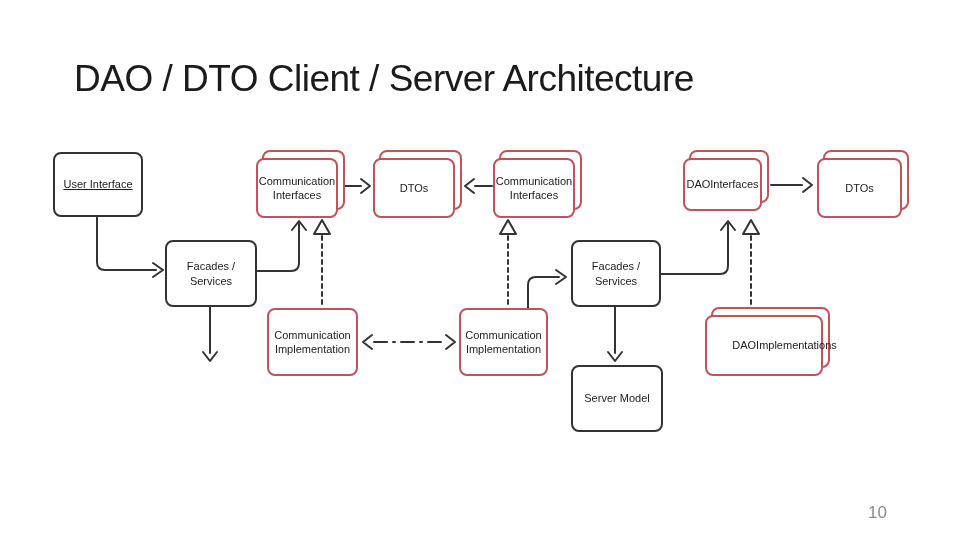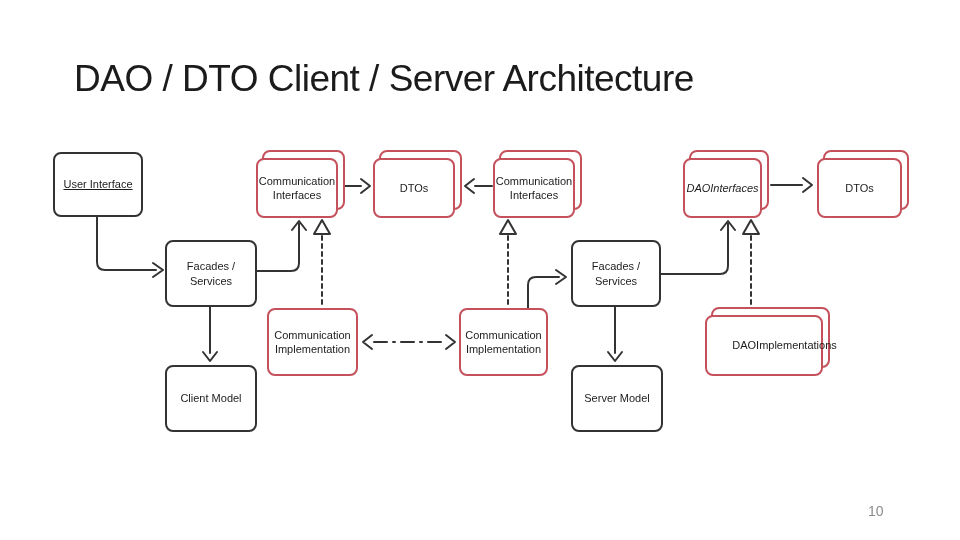--- a/index.html
+++ b/index.html
@@ -8,21 +8,21 @@
     font-family:"Liberation Sans", sans-serif;
     border-radius:27px;
   }
   .title{
     position:absolute;left:74px;top:58px;margin:0;
     font-size:37px;font-weight:400;letter-spacing:-0.5px;
     color:var(--title-color,#1b1b1b);white-space:nowrap;
   }
   .page-number{
     position:absolute;left:868px;top:503px;
-    font-size:14px;color:var(--page-number-color,#8c8c8c);
+    font-size:17px;color:var(--page-number-color,#8c8c8c);
   }
   .diagram{position:absolute;left:0;top:0;width:960px;height:540px;}
   svg.wires{position:absolute;left:0;top:0;z-index:1;}
   .ln{stroke:var(--line-dark,#333);stroke-width:2;fill:none;
       stroke-linecap:round;stroke-linejoin:round;}
   .dash{stroke-dasharray:4 4;}
   .dashdot{stroke-dasharray:13 6 2 6;}
   .tri{fill:#fff;stroke:var(--line-dark,#333);stroke-width:2;stroke-linejoin:round;}
   .node{
     position:absolute;z-index:2;box-sizing:border-box;
@@ -80,23 +80,20 @@
       <path class="ln dashdot" d="M 374 342 H 444"></path>
       <path class="ln" d="M 372 335 L 363 342 L 372 349 M 446 335 L 455 342 L 446 349"></path>
     </svg>
 
     <div class="node black" style="left:53px;top:152px;width:90px;height:65px;text-decoration:underline;">
       <span>User Interface</span>
     </div>
     <div class="node black" style="left:165px;top:240px;width:92px;height:67px;">
       <span>Facades / Services</span>
     </div>
-    <div class="node black" style="left:165px;top:365px;width:92px;height:67px;">
-      <span>Client Model</span>
-    </div>
     <div class="node black" style="left:571px;top:240px;width:90px;height:67px;">
       <span>Facades / Services</span>
     </div>
     <div class="node black" style="left:571px;top:365px;width:92px;height:67px;">
       <span>Server Model</span>
     </div>
 
     <div class="node red" style="left:267px;top:308px;width:91px;height:68px;">
       <span>Communication Implementation</span>
     </div>
@@ -112,21 +109,21 @@
     <div class="stack" style="left:373px;top:158px;width:82px;height:60px;">
       <div class="node red">
         <span>DTOs</span>
       </div>
     </div>
     <div class="stack" style="left:493px;top:158px;width:82px;height:60px;">
       <div class="node red">
         <span>Communication Interfaces</span>
       </div>
     </div>
-    <div class="stack" style="left:683px;top:158px;width:79px;height:60px;font-style:italic;">
+    <div class="stack" style="left:683px;top:158px;width:79px;height:53px;">
       <div class="node red" style="white-space:nowrap;">
         <span>DAOInterfaces</span>
       </div>
     </div>
     <div class="stack" style="left:817px;top:158px;width:85px;height:60px;">
       <div class="node red">
         <span>DTOs</span>
       </div>
     </div>
     <div class="stack" style="left:705px;top:315px;width:118px;height:61px;">

